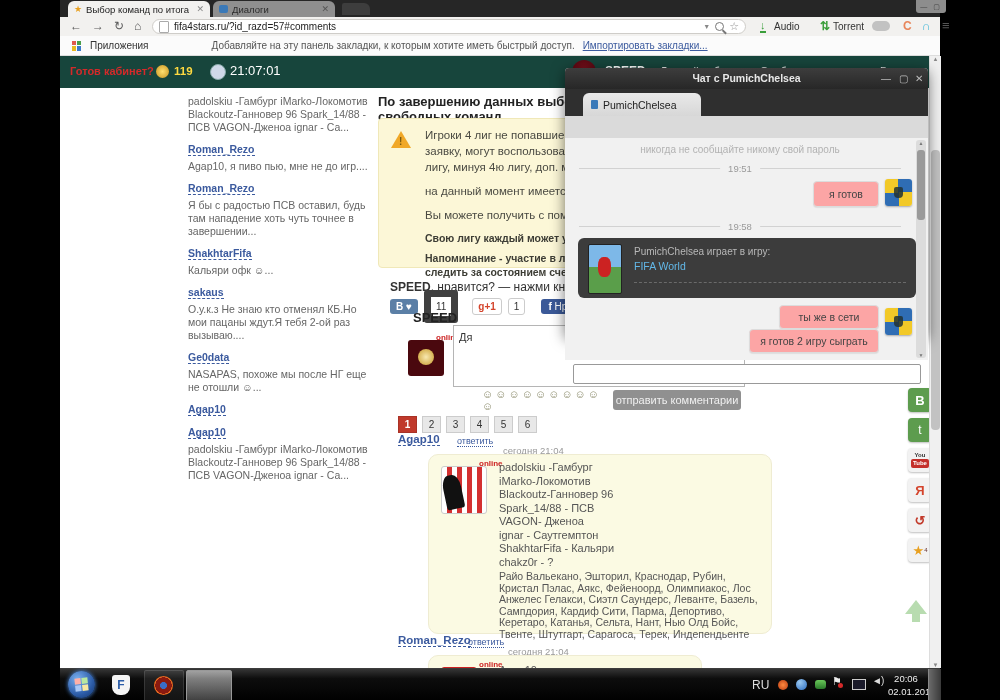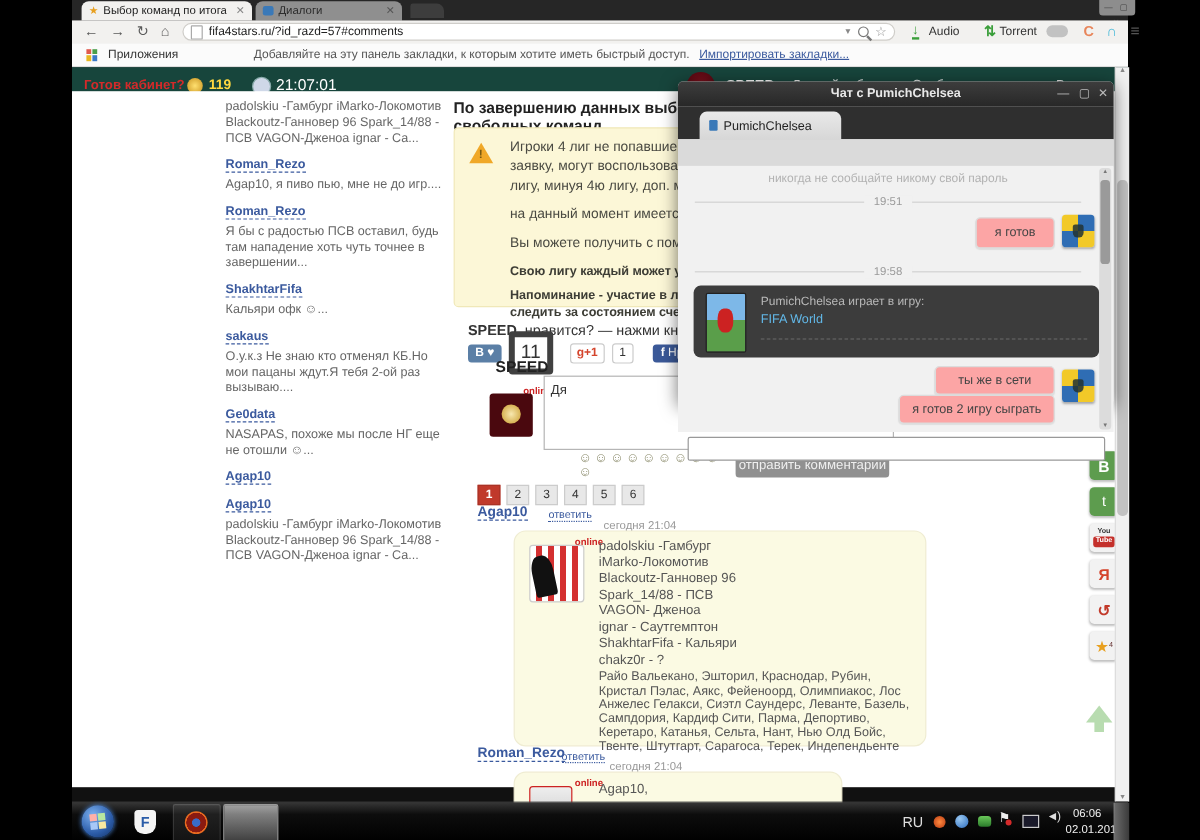--- a/index.html
+++ b/index.html
@@ -13,21 +13,21 @@
   .tab-inactive{background:#8f8f8f;color:#2c2c2c;}
   .tab-close{margin-left:auto;color:#888;font-size:9px;}
   #toolbar{left:0;top:17px;width:880px;height:19px;background:#f2f1ef;border-bottom:1px solid #d5d3cf;}
   .navic{font-size:12px;color:#5a5a5a;line-height:19px;}
   #addrbar{left:92px;top:2px;width:594px;height:15px;background:#fff;border:1px solid #cfcdc9;border-radius:8px;font-size:10px;color:#222;display:flex;align-items:center;padding:0 6px;box-sizing:border-box;gap:5px;}
   #bookmarks{left:0;top:36px;width:880px;height:20px;background:#fbfbfb;border-bottom:1px solid #ddd;font-size:10px;color:#444;display:flex;align-items:center;gap:8px;padding:0 12px;box-sizing:border-box;}
   .lens{width:7px;height:7px;border:1.5px solid #777;border-radius:50%;position:relative;display:inline-block;}
   .lens::after{content:"";position:absolute;width:5px;height:1.5px;background:#777;transform:rotate(45deg);right:-4px;bottom:-2px;}
   
   #siteheader{left:0;top:56px;width:880px;height:32px;background:#17453c;border-bottom:1px solid #0c2a24;}
-  #content{left:0;top:76px;width:880px;height:580px;background:#fff;}
+  #content{left:0;top:88px;width:880px;height:580px;background:#fff;}
   .sb-author{color:#3b5a9e;font-weight:bold;font-size:10.5px;border-bottom:1px dashed #3b5a9e;display:inline-block;margin-top:9px;}
   .sb-text{color:#666;font-size:10.5px;line-height:13px;margin-top:3px;}
   .warnline{font-size:11.5px;color:#4a4a42;line-height:16px;}
   .warnsmall{font-size:10.5px;color:#3d3d35;font-weight:bold;line-height:14px;}
   .cmt-author{color:#3b5a9e;font-weight:bold;font-size:11.5px;border-bottom:1px dashed #3b5a9e;}
   .cmt-reply{color:#3b5a9e;font-size:9px;border-bottom:1px dotted #3b5a9e;}
   .cmt-time{color:#999;font-size:9.5px;}
   .cmt-box{background:#fbfae3;border:1px solid #efecd2;border-radius:10px;}
   .cmt-line{font-size:11px;color:#555;line-height:13.5px;}
   .online{color:#c22;font-size:8px;font-weight:bold;padding-left:40px;}
@@ -152,21 +152,21 @@
         <div class="warnsmall" style="margin-top:8px;">Свою лигу каждый может увидеть -</div>
         <div class="warnsmall" style="margin-top:6px;">Напоминание - участие в лиге основ</div>
         <div class="warnsmall">следить за состоянием счета и исклю</div>
       </div>
     </div>
 
     <div class="abs" style="left:330px;top:192px;font-size:12px;color:#333;white-space:nowrap;"><b>SPEED</b><span>, нравится? — нажми кнопо</span></div>
 
     <div class="abs" style="left:330px;top:209px;height:18px;display:flex;gap:6px;align-items:center;">
       <span style="background:#5b7fa6;color:#fff;font-size:10px;font-weight:bold;border-radius:3px;padding:2px 6px;"><span>В</span> ♥</span>
-      <span style="background:#fff;border:5px solid #404040;border-radius:3px;font-size:16px;color:#333;padding:4px 5px;">11</span>
+      <span style="background:#fff;border:7px solid #404040;border-radius:3px;font-size:10px;color:#333;padding:4px 5px;">11</span>
       <span style="background:#fff;border:1px solid #ccc;border-radius:3px;font-size:10px;color:#d4442c;font-weight:bold;padding:2px 5px;margin-left:8px;">g+1</span>
       <span style="background:#fff;border:1px solid #ccc;border-radius:3px;font-size:10px;color:#333;padding:2px 5px;">1</span>
       <span style="background:#3b5998;color:#fff;font-size:10px;border-radius:3px;padding:2px 7px;margin-left:10px;white-space:nowrap;"><b>f</b> <span>Нравится</span></span>
     </div>
 
     <div class="abs" style="left:353px;top:222px;font-size:13px;font-weight:bold;color:#222;">SPEED</div>
     <span class="abs online" style="left:336px;top:245px;">online</span>
     <div class="abs" style="left:348px;top:252px;width:36px;height:36px;background:#4a080e;border-radius:3px;">
       <span class="abs" style="left:10px;top:9px;width:16px;height:16px;border-radius:50%;background:radial-gradient(#f8e8b0,#c89a2a);"></span>
     </div>
@@ -299,20 +299,20 @@
       <span class="abs origin-ic" style="left:13px;top:6px;width:18px;height:18px;"></span>
     </div>
     <span class="abs tray-ic" style="left:692px;">RU</span>
     <span class="abs" style="left:718px;top:11px;width:10px;height:10px;border-radius:50%;background:radial-gradient(#ff8a40,#b83a10);"></span>
     <span class="abs" style="left:736px;top:10px;width:11px;height:11px;border-radius:50%;background:radial-gradient(circle at 35% 30%,#9ac8f0,#2b6cc0);"></span>
     <span class="abs" style="left:755px;top:11px;width:11px;height:9px;border-radius:3px;background:linear-gradient(#6ac85a,#2a7a2a);"></span>
     <span class="abs" style="left:772px;top:6px;color:#eee;font-size:11px;">⚑<i style="position:absolute;left:6px;top:8px;width:5px;height:5px;border-radius:50%;background:#d42a2a;"></i></span>
     <span class="abs" style="left:792px;top:10px;width:12px;height:9px;border:1px solid #ccc;background:#1a1a2a;"></span>
     <span class="abs" style="left:812px;top:6px;color:#ddd;font-size:10px;letter-spacing:-1px;">◄)</span>
     <div class="abs" style="left:828px;top:3px;width:36px;text-align:center;color:#eee;font-size:9.5px;line-height:13px;">
-      <div>06:06</div>
+      <div>20:06</div>
       <div>02.01.2015</div>
     </div>
     <div class="abs" style="left:868px;top:0;width:12px;height:32px;background:linear-gradient(90deg,#6a6a6a,#3a3a3a);border-left:1px solid #888;"></div>
   </div>
 
 </div>
 </div>
 
 </body></html>

